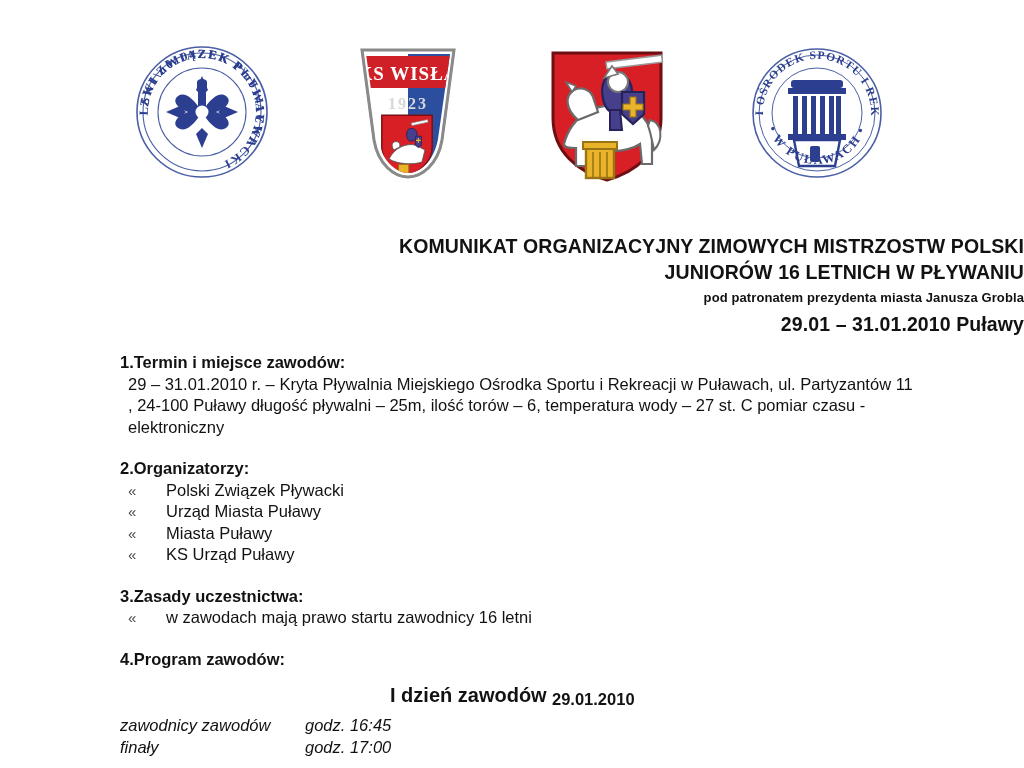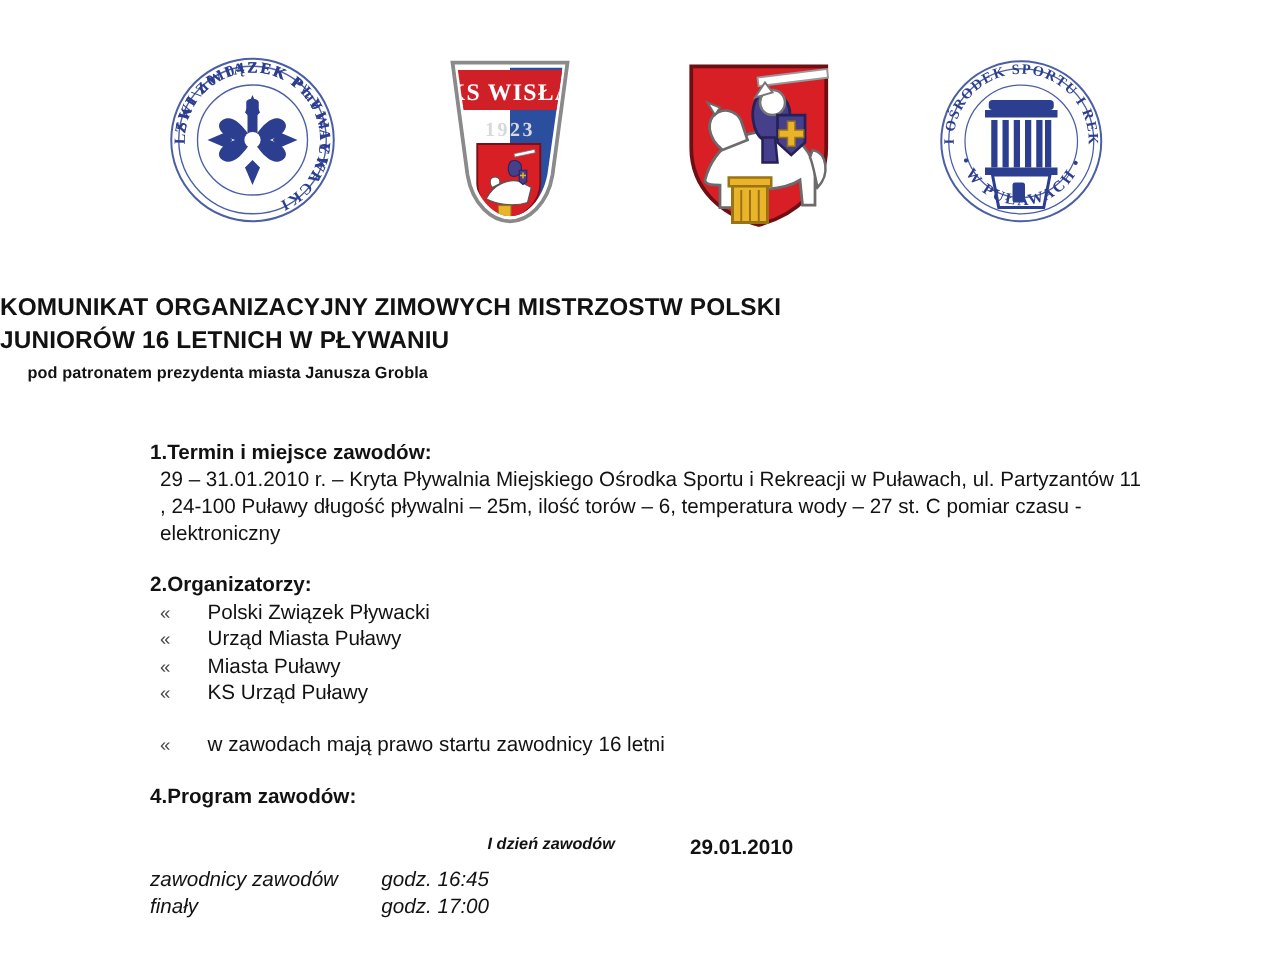--- a/index.html
+++ b/index.html
@@ -18,21 +18,21 @@
   
   .logo-band{
     position:absolute;left:0;top:38px;width:1024px;height:155px;
   }
   .logo{position:absolute;top:0;}
   .logo svg{display:block;}
 
   
   .title-block{
     position:absolute;left:0;top:233px;width:1024px;
-    text-align:left;
+    text-align:right;
   }
   .title-line{
     font-weight:bold;
     letter-spacing:.1px;
     line-height:26px;
     white-space:nowrap;
   }
   .t1,.t2{font-size:19.5px;}
   .t3{font-size:13px;margin-left:22px;}
   .t4{font-size:19.5px;}
@@ -78,22 +78,22 @@
   .program{
     position:relative;
     margin-top:15px;
   }
   .day-row{
     position:relative;
     height:24px;
   }
   .day-title{
     position:absolute;left:390px;top:0;
-    font-weight:bold;font-style:italic;
-    font-size:13px;
+    font-weight:bold;
+    font-size:20px;
   }
   .day-date{
     position:absolute;left:552px;top:4px;
     font-weight:bold;
     font-size:16.5px;
   }
   .sched{
     margin-top:6px;
   }
   .sched-row{
@@ -234,20 +234,21 @@
           <rect x="66" y="106" width="10" height="16" rx="2"></rect>
         </g>
       </svg>
     </div>
   </div>
 
   <div class="title-block">
     <div class="title-line t1">KOMUNIKAT ORGANIZACYJNY ZIMOWYCH MISTRZOSTW POLSKI</div>
     <div class="title-line t2">JUNIORÓW 16 LETNICH W PŁYWANIU</div>
     <div class="title-line t3">pod patronatem prezydenta miasta Janusza Grobla</div>
+    <div class="title-line t4">29.01 – 31.01.2010 Puławy</div>
   </div>
 
   <div class="body-block">
 
     <div class="sec-head">1.Termin i miejsce zawodów:</div>
     <div class="para">29 – 31.01.2010 r. – Kryta Pływalnia Miejskiego Ośrodka Sportu i Rekreacji w Puławach, ul. Partyzantów 11 , 24-100 Puławy długość pływalni – 25m, ilość torów – 6, temperatura wody – 27 st. C pomiar czasu - elektroniczny</div>
 
     <div class="spacer-m"></div>
 
     <div class="sec-head">2.Organizatorzy:</div>
@@ -265,20 +266,21 @@
         <span class="bul-text">Miasta Puławy</span>
       </li>
       <li>
         <span class="guill">«</span>
         <span class="bul-text">KS Urząd Puławy</span>
       </li>
     </ul>
 
     <div class="spacer-m"></div>
 
+    <div class="sec-head">3.Zasady uczestnictwa:</div>
     <ul class="bullets">
       <li>
         <span class="guill">«</span>
         <span class="bul-text">w zawodach mają prawo startu zawodnicy 16 letni</span>
       </li>
     </ul>
 
     <div class="spacer-m"></div>
 
     <div class="sec-head">4.Program zawodów:</div>

